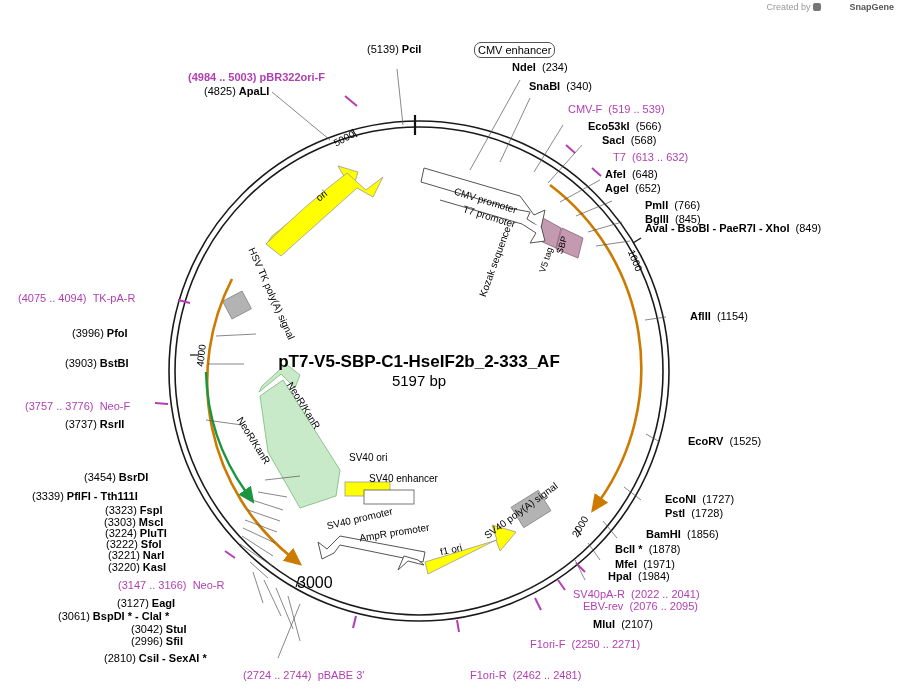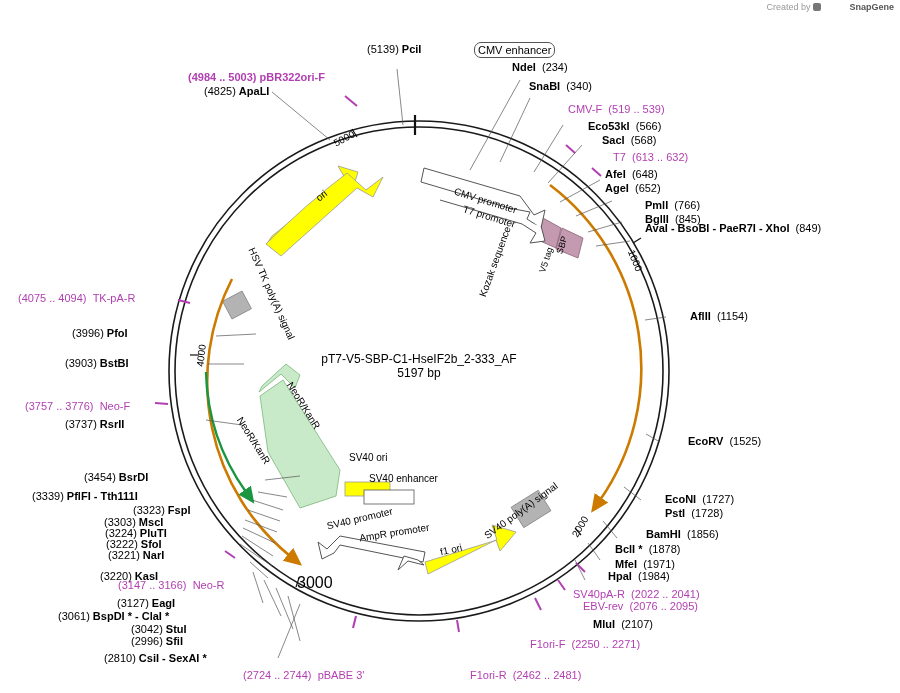--- a/index.html
+++ b/index.html
@@ -15,21 +15,21 @@
   .credit .snap{color:#555;font-weight:bold;margin-left:25px;}
   .credit .snapmark{
     display:inline-block;width:8px;height:8px;background:#777;
     border-radius:2px;
   }
   svg{position:absolute;left:0;top:0;}
   .lbl{position:absolute;white-space:nowrap;font-size:11px;color:#000;}
   .bold{font-weight:bold;}
   .pos{color:#000;font-weight:normal;}
   .purple{color:#b23fb2;}
-  .ttl{font-weight:normal;font-size:12px;}
+  .ttl{font-weight:bold;font-size:17px;}
   .center{position:absolute;text-align:center;width:300px;}
   .feat{position:absolute;font-size:10px;color:#000;white-space:nowrap;}
   .boxed{
     position:absolute;font-size:11px;border:1px solid #555;background:#fff;
     padding:1px 3px;white-space:nowrap;
   }
 </style>
 </head>
 <body>
 
@@ -157,21 +157,21 @@
     <line x1="278" y1="658" x2="300" y2="604"></line>
     <line x1="256" y1="334" x2="216" y2="336"></line>
     <line x1="244" y1="364" x2="208" y2="364"></line>
     <line x1="242" y1="425" x2="206" y2="420"></line>
     <line x1="272" y1="92" x2="330" y2="140"></line>
   </g>
 </svg>
 
 <div class="center" style="left:269px;top:352px;">
   <div class="ttl">pT7-V5-SBP-C1-HseIF2b_2-333_AF</div>
-  <div style="font-size:12px;">5197 bp</div>
+  <div style="font-size:15px;">5197 bp</div>
 </div>
 
 <div class="lbl" style="left:333px;top:133px;transform:rotate(-28deg);font-size:10px;">5000</div>
 <div class="lbl" style="left:624px;top:255px;transform:rotate(68deg);font-size:10px;">1000</div>
 <div class="lbl" style="left:569px;top:521px;transform:rotate(-60deg);font-size:10px;">2000</div>
 <div class="lbl" style="left:297px;top:574px;font-size:16px;">3000</div>
 <div class="lbl" style="left:190px;top:350px;transform:rotate(-84deg);font-size:10px;">4000</div>
 
 <div class="feat" style="left:316px;top:190px;transform:rotate(-38deg);">ori</div>
 <div class="feat" style="left:453px;top:195px;transform:rotate(17deg);">CMV promoter</div>
@@ -209,26 +209,26 @@
 <div class="lbl" style="left:615px;top:558px;"><span class="bold">MfeI</span>&nbsp;&nbsp;<span class="pos">(1971)</span></div>
 <div class="lbl" style="left:608px;top:570px;"><span class="bold">HpaI</span>&nbsp;&nbsp;<span class="pos">(1984)</span></div>
 <div class="lbl" style="left:593px;top:618px;"><span class="bold">MluI</span>&nbsp;&nbsp;<span class="pos">(2107)</span></div>
 
 <div class="lbl" style="left:204px;top:85px;"><span class="pos">(4825)</span> <span class="bold">ApaLI</span></div>
 <div class="lbl" style="left:72px;top:327px;"><span class="pos">(3996)</span> <span class="bold">PfoI</span></div>
 <div class="lbl" style="left:65px;top:357px;"><span class="pos">(3903)</span> <span class="bold">BstBI</span></div>
 <div class="lbl" style="left:65px;top:418px;"><span class="pos">(3737)</span> <span class="bold">RsrII</span></div>
 <div class="lbl" style="left:84px;top:471px;"><span class="pos">(3454)</span> <span class="bold">BsrDI</span></div>
 <div class="lbl" style="left:32px;top:490px;"><span class="pos">(3339)</span> <span class="bold">PflFI  -  Tth111I</span></div>
-<div class="lbl" style="left:105px;top:504px;margin-left:28px;"><span class="pos">(3323)</span> <span class="bold">FspI</span></div>
+<div class="lbl" style="left:105px;top:504px;"><span class="pos">(3323)</span> <span class="bold">FspI</span></div>
 <div class="lbl" style="left:104px;top:516px;"><span class="pos">(3303)</span> <span class="bold">MscI</span></div>
 <div class="lbl" style="left:105px;top:527px;"><span class="pos">(3224)</span> <span class="bold">PluTI</span></div>
 <div class="lbl" style="left:106px;top:538px;"><span class="pos">(3222)</span> <span class="bold">SfoI</span></div>
 <div class="lbl" style="left:108px;top:549px;"><span class="pos">(3221)</span> <span class="bold">NarI</span></div>
-<div class="lbl" style="left:100px;top:561px;margin-top:9px;"><span class="pos">(3220)</span> <span class="bold">KasI</span></div>
+<div class="lbl" style="left:108px;top:561px;"><span class="pos">(3220)</span> <span class="bold">KasI</span></div>
 <div class="lbl" style="left:117px;top:597px;"><span class="pos">(3127)</span> <span class="bold">EagI</span></div>
 <div class="lbl" style="left:58px;top:610px;"><span class="pos">(3061)</span> <span class="bold">BspDI *  -  ClaI *</span></div>
 <div class="lbl" style="left:131px;top:623px;"><span class="pos">(3042)</span> <span class="bold">StuI</span></div>
 <div class="lbl" style="left:131px;top:635px;"><span class="pos">(2996)</span> <span class="bold">SfiI</span></div>
 <div class="lbl" style="left:104px;top:652px;"><span class="pos">(2810)</span> <span class="bold">CsiI  -  SexAI *</span></div>
 
 <div class="lbl purple" style="left:188px;top:71px;font-weight:bold;"><span>(4984 .. 5003)</span> <span>pBR322ori-F</span></div>
 <div class="lbl purple" style="left:568px;top:103px;"><span>CMV-F</span>&nbsp;&nbsp;<span>(519 .. 539)</span></div>
 <div class="lbl purple" style="left:613px;top:151px;"><span>T7</span>&nbsp;&nbsp;<span>(613 .. 632)</span></div>
 <div class="lbl purple" style="left:18px;top:292px;"><span>(4075 .. 4094)</span>&nbsp;&nbsp;<span>TK-pA-R</span></div>

